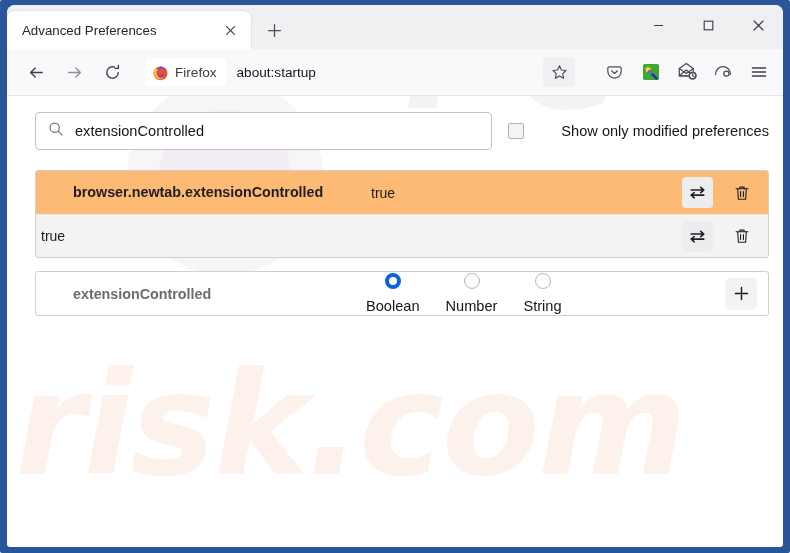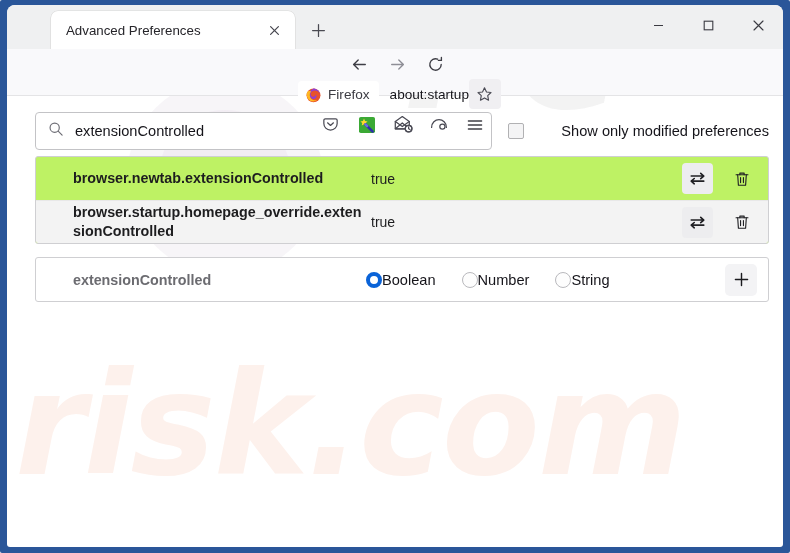--- a/index.html
+++ b/index.html
@@ -76,21 +76,20 @@
   
   #tabstrip {
     position: relative;
     z-index: 3;
     height: 44px;
     background: #eff0f1;
     display: flex;
     align-items: flex-end;
   }
   #tab-active {
-    margin-left: 44px;
     width: 244px;
     height: 38px;
     background: #ffffff;
     border-radius: 7px 7px 0 0;
     display: flex;
     align-items: center;
     padding: 0 8px 0 15px;
     box-shadow: 0 0 0 0.6px #d8d8d8;
   }
   #tab-title {
@@ -124,21 +123,20 @@
   
   #navbar {
     position: relative;
     z-index: 3;
     height: 47px;
     background: #f9f9fb;
     display: flex;
     align-items: center;
     padding: 0 9px 0 14px;
     border-bottom: 1px solid #e4e4e6;
-    flex-direction: column;
   }
   #nav-left { display: flex; align-items: center; gap: 8px; }
   #nav-left .icon-btn { width: 30px; height: 30px; }
 
   #urlbar {
     flex: 1;
     margin: 0 14px 0 18px;
     height: 31px;
     display: flex;
     align-items: center;
@@ -219,24 +217,24 @@
     flex: 0 0 auto;
   }
   #showmod-label {
     font-size: 14.6px;
     color: #15141a;
     margin-left: 28px;
   }
 
   
   #pref-table {
-    margin-top: 6px;
+    margin-top: 20px;
     border: 1px solid #cfcfd2;
     border-radius: 3px;
-    background: #bef264;
+    background: #fdba74;
     overflow: hidden;
     position: relative;
     z-index: 2;
   }
   .pref-row {
     display: flex;
     align-items: center;
     min-height: 43px;
     padding: 0 11px 0 0;
   }
@@ -293,20 +291,22 @@
   }
   #type-group {
     display: flex;
     align-items: center;
     flex: 1;
     gap: 26px;
   }
   .radio-item {
     display: flex;
     align-items: center;
+    gap: 9px;
+    flex-direction: column;
   }
   .radio-dot {
     width: 16px; height: 16px;
     border-radius: 50%;
     border: 1.6px solid #b9b9bd;
     background: #fdfdfd;
     flex: 0 0 auto;
   }
   .radio-item.sel .radio-dot {
     border: 4.6px solid #0a63d8;
@@ -483,21 +483,20 @@
                 <path d="M3.4 5.3 H16.6"></path>
                 <path d="M7.6 5.3 V3.5 H12.4 V5.3"></path>
                 <path d="M5.2 5.3 L6 17 H14 L14.8 5.3"></path>
                 <path d="M8.4 8.3 V14 M11.6 8.3 V14"></path>
               </svg>
             </span>
           </div>
         </div>
 
         <div class="pref-row alt">
-          <div class="pref-name">browser.startup.homepage_override.extensionControlled</div>
           <div class="pref-value">true</div>
           <div class="pref-actions">
             <span class="act-btn toggle">
               <svg width="19" height="19" viewBox="0 0 20 20" fill="none" stroke="#202024" stroke-width="1.7" stroke-linecap="round" stroke-linejoin="round">
                 <path d="M3.4 7.4 H16.4 M13.4 4.6 L16.6 7.4 L13.4 10.2"></path>
                 <path d="M16.6 12.8 H3.6 M6.6 10 L3.4 12.8 L6.6 15.6"></path>
               </svg>
             </span>
             <span class="act-btn">
               <svg width="18" height="18" viewBox="0 0 20 20" fill="none" stroke="#202024" stroke-width="1.25" stroke-linecap="round" stroke-linejoin="round">

